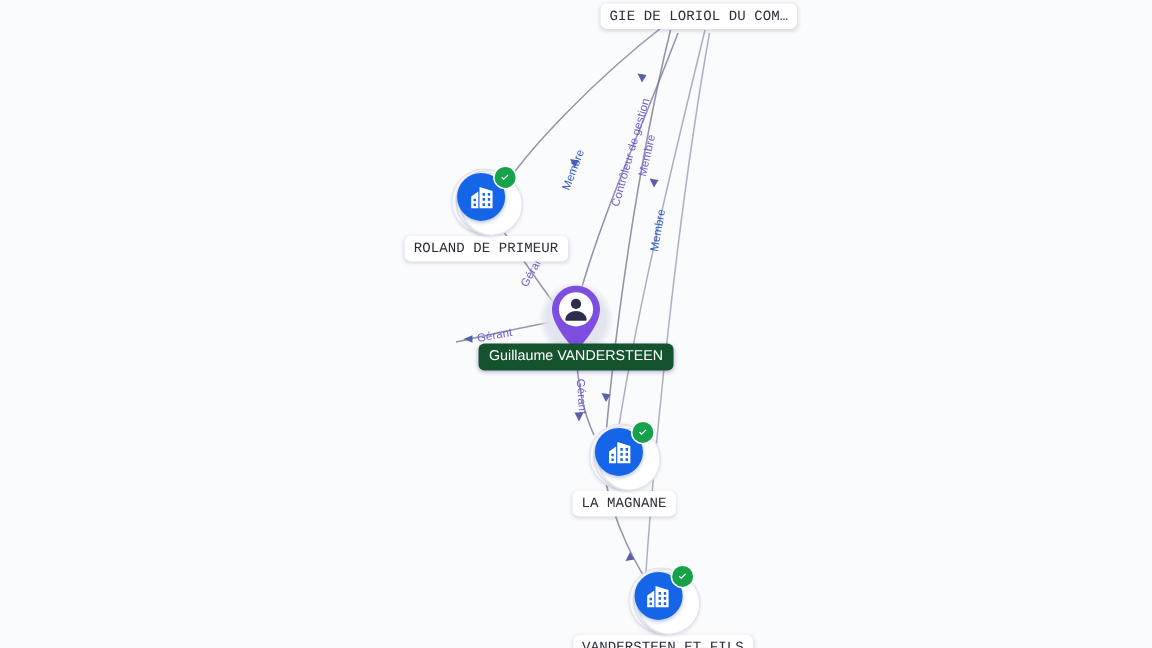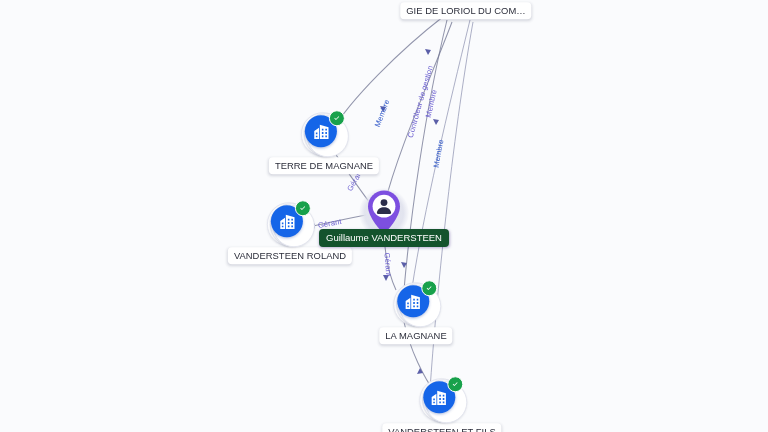--- a/index.html
+++ b/index.html
@@ -128,20 +128,21 @@
   .node-label {
     margin-top: 1px;
     background: #ffffff;
     color: #2b2d3a;
     font-size: 9.4px;
     letter-spacing: .05px;
     padding: 2.5px 6px 3px 6px;
     border-radius: 4px;
     white-space: nowrap;
     box-shadow: 0 1px 3px rgba(40,45,80,.18);
+    font-family: Liberation Mono, monospace;
   }
 </style>
 </head>
 <body>
 
 <div id="graph-canvas">
 
   <svg id="edge-layer" viewBox="0 0 768 432">
 
     <path class="edge-line" d="M 384 206 C 398 150 430 80 452 22"></path>
@@ -198,42 +199,23 @@
           <path fill="#ffffff" d="M3 21V11l6-4.2V21H3zm2-2h2v-2H5v2zm0-4h2v-2H5v2z"></path>
           <path fill="#ffffff" d="M10 21V3l11 3.4V21H10zm2.6-2h2v-2.3h-2V19zm0-4.3h2v-2.3h-2v2.3zm0-4.3h2V8.1h-2v2.3zm4.4 8.6h2v-2.3h-2V19zm0-4.3h2v-2.3h-2v2.3zm0-4.3h2V8.1h-2v2.3z"></path>
         </svg>
       </div>
       <div class="badge-check">
         <svg width="8" height="8" viewBox="0 0 24 24" aria-hidden="true">
           <path fill="#ffffff" d="M9.2 17.4 4.3 12.5l1.7-1.7 3.2 3.2 8-8 1.7 1.7z"></path>
         </svg>
       </div>
     </div>
-    <div class="node-label">TERRE DE MAGNANE</div>
-  </div>
-
-  <div class="node" style="left:290px; top:232px;">
-    <div class="stack">
-      <div class="sheet s1"></div>
-      <div class="sheet s2"></div>
-      <div class="sheet s3"></div>
-      <div class="company-disc">
-        <svg width="19" height="19" viewBox="0 0 24 24" aria-hidden="true">
-          <path fill="#ffffff" d="M3 21V11l6-4.2V21H3zm2-2h2v-2H5v2zm0-4h2v-2H5v2z"></path>
-          <path fill="#ffffff" d="M10 21V3l11 3.4V21H10zm2.6-2h2v-2.3h-2V19zm0-4.3h2v-2.3h-2v2.3zm0-4.3h2V8.1h-2v2.3zm4.4 8.6h2v-2.3h-2V19zm0-4.3h2v-2.3h-2v2.3zm0-4.3h2V8.1h-2v2.3z"></path>
-        </svg>
-      </div>
-      <div class="badge-check">
-        <svg width="8" height="8" viewBox="0 0 24 24" aria-hidden="true">
-          <path fill="#ffffff" d="M9.2 17.4 4.3 12.5l1.7-1.7 3.2 3.2 8-8 1.7 1.7z"></path>
-        </svg>
-      </div>
-    </div>
-    <div class="node-label">VANDERSTEEN ROLAND</div>
-  </div>
+    <div class="node-label">ROLAND DE PRIMEUR</div>
+  </div>
+
 
   <div class="node" style="left:416px; top:312px;">
     <div class="stack">
       <div class="sheet s1"></div>
       <div class="sheet s2"></div>
       <div class="sheet s3"></div>
       <div class="company-disc">
         <svg width="19" height="19" viewBox="0 0 24 24" aria-hidden="true">
           <path fill="#ffffff" d="M3 21V11l6-4.2V21H3zm2-2h2v-2H5v2zm0-4h2v-2H5v2z"></path>
           <path fill="#ffffff" d="M10 21V3l11 3.4V21H10zm2.6-2h2v-2.3h-2V19zm0-4.3h2v-2.3h-2v2.3zm0-4.3h2V8.1h-2v2.3zm4.4 8.6h2v-2.3h-2V19zm0-4.3h2v-2.3h-2v2.3zm0-4.3h2V8.1h-2v2.3z"></path>

